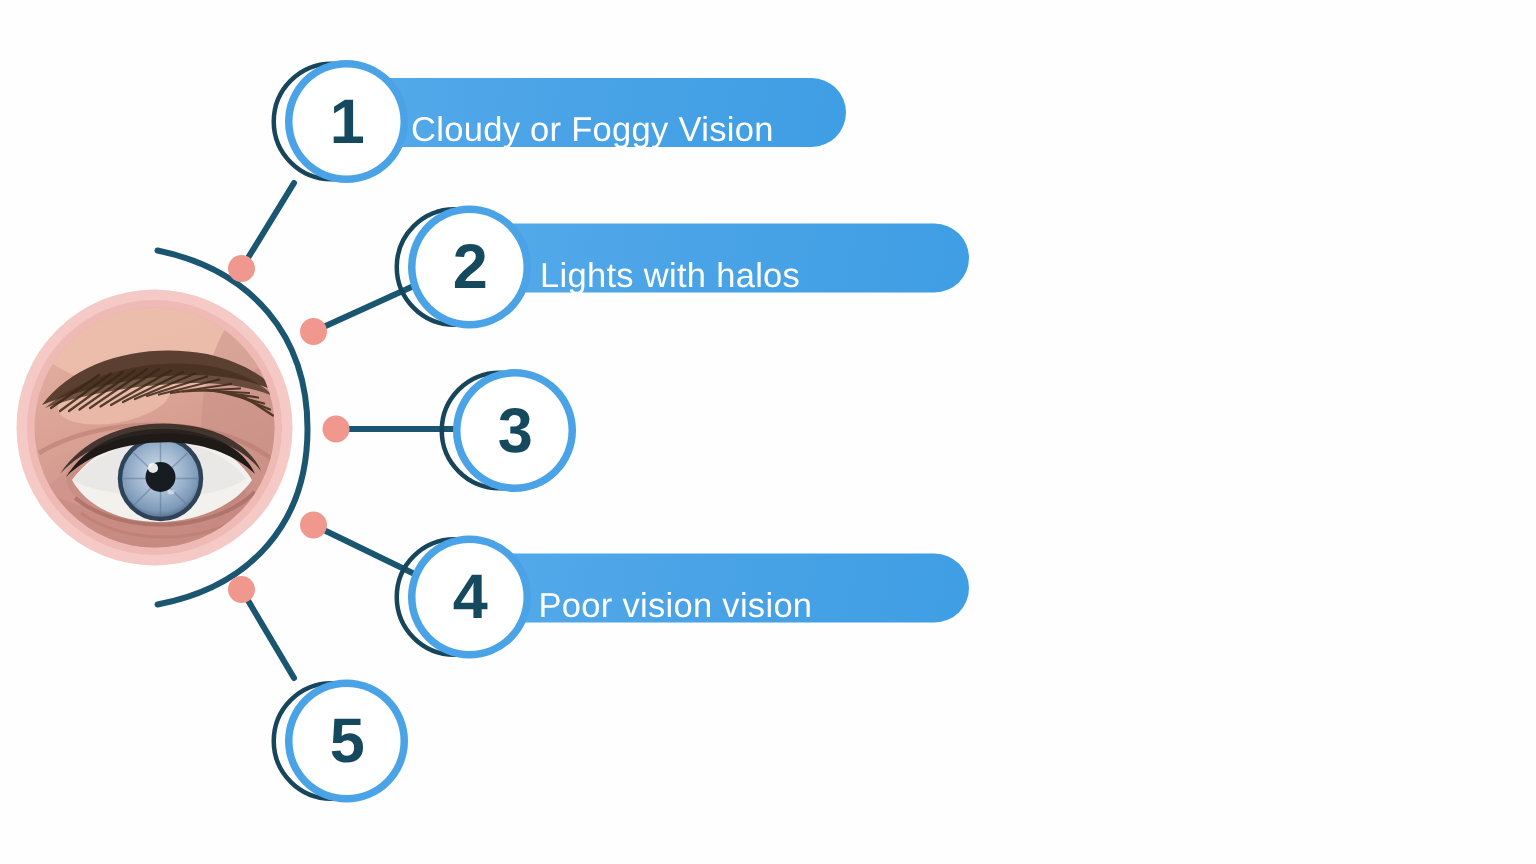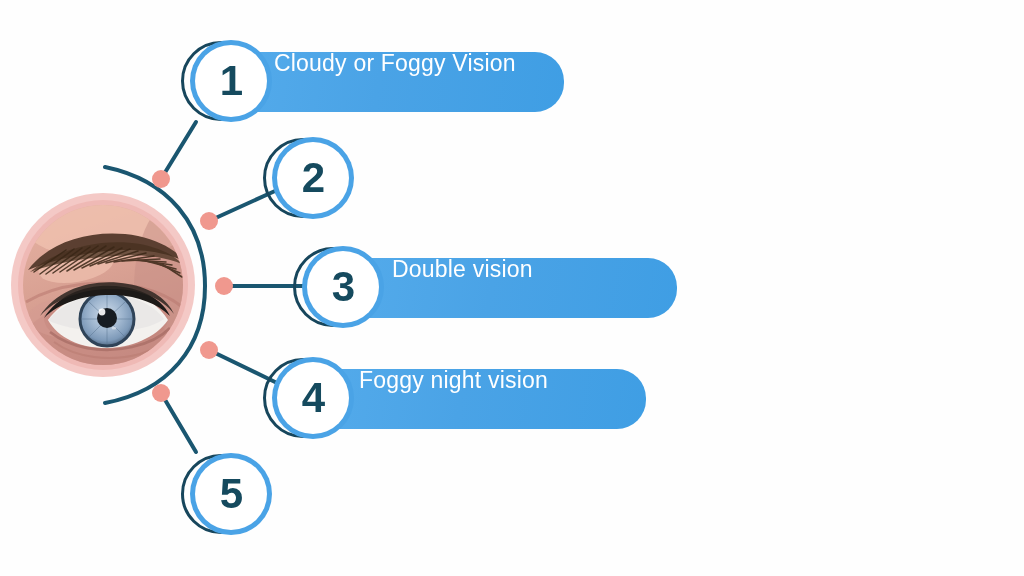--- a/index.html
+++ b/index.html
@@ -41,26 +41,26 @@
 
   
   .row {
     position: absolute;
     height: 58px;
   }
 
   .pill {
     position: absolute;
     top: 0;
-    height: 60px;
+    height: 46px;
     border-radius: 29px;
     background: linear-gradient(100deg, #54abeb 0%, #4aa3e6 45%, #3f9ee4 100%);
     box-sizing: border-box;
     display: flex;
-    align-items: flex-start;
+    align-items: flex-end;
   }
 
   .pill-label {
     color: #ffffff;
     font-size: 23px;
     font-weight: 400;
     letter-spacing: 0.2px;
     white-space: nowrap;
     line-height: 1;
   }
@@ -238,47 +238,47 @@
       <div class="badge-outline"></div>
       <div class="badge-ring">
         <div class="badge-disc">
           <span class="badge-number">1</span>
         </div>
       </div>
     </div>
   </div>
 
   <div class="row" style="left:0; top:149px; width:1024px;">
+    <div class="pill" style="left:310px; width:336px; padding-left:50px;">
+      <span class="pill-label">Lights with halos</span>
+    </div>
     <div class="badge-wrap" style="left:272px;">
       <div class="badge-outline"></div>
       <div class="badge-ring">
         <div class="badge-disc">
           <span class="badge-number">2</span>
         </div>
       </div>
     </div>
   </div>
 
   <div class="row" style="left:0; top:258px; width:1024px;">
-    <div class="pill" style="left:340px; width:337px; padding-left:52px;">
-      <span class="pill-label">Double vision</span>
-    </div>
     <div class="badge-wrap" style="left:302px;">
       <div class="badge-outline"></div>
       <div class="badge-ring">
         <div class="badge-disc">
           <span class="badge-number">3</span>
         </div>
       </div>
     </div>
   </div>
 
   <div class="row" style="left:0; top:369px; width:1024px;">
     <div class="pill" style="left:310px; width:336px; padding-left:49px;">
-      <span class="pill-label">Foggy night vision</span>
+      <span class="pill-label">Poor vision vision</span>
     </div>
     <div class="badge-wrap" style="left:272px;">
       <div class="badge-outline"></div>
       <div class="badge-ring">
         <div class="badge-disc">
           <span class="badge-number">4</span>
         </div>
       </div>
     </div>
   </div>

